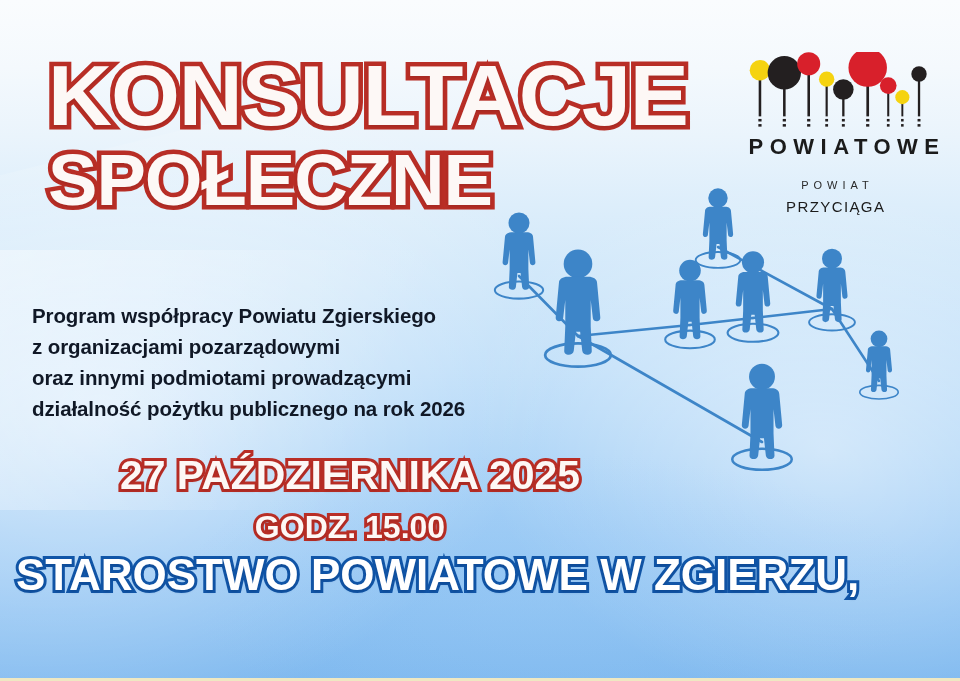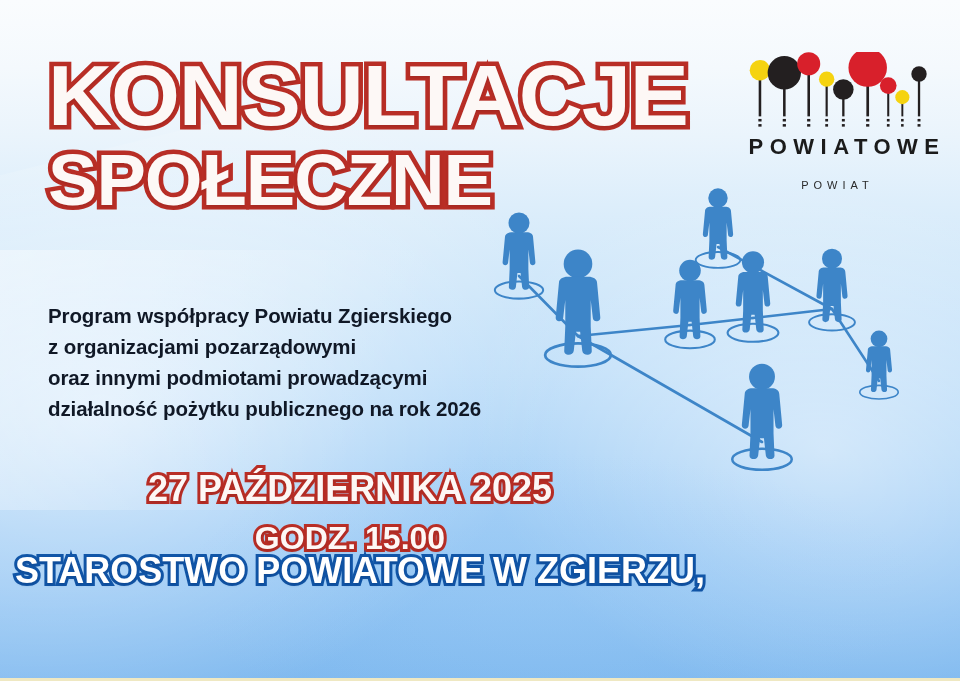--- a/index.html
+++ b/index.html
@@ -51,51 +51,51 @@
     -webkit-text-stroke:9px #b92e26;
     paint-order:stroke fill;
     text-shadow:0 2px 3px rgba(120,30,25,.30);
     white-space:nowrap;
   }
   .hl1{font-size:86px;transform:scaleX(1.03);transform-origin:left center;}
   .hl2{font-size:72px;margin-top:12px;transform:scaleX(1.03);transform-origin:left center;}
 
   
   #bodytext{
-    position:absolute;left:48px;top:300px;width:480px;
+    position:absolute;left:32px;top:300px;width:480px;
     font-size:20.5px;font-weight:bold;line-height:1.52;
     color:#101826;
     letter-spacing:-.1px;
   }
   #bodytext div{white-space:nowrap;}
 
   
   #dateblock{position:absolute;left:0;top:452px;width:700px;text-align:center;}
   .dl{
     font-family:"Liberation Sans","DejaVu Sans",sans-serif;
     font-weight:bold;color:#fdf7f5;
     -webkit-text-stroke:6px #b92e26;
     paint-order:stroke fill;
     text-shadow:0 2px 3px rgba(120,30,25,.28);
     white-space:nowrap;letter-spacing:0px;
   }
-  .dl1{font-size:36px;margin-top:16px;}
+  .dl1{font-size:41px;}
   .dl2{font-size:32px;margin-top:10px;}
 
   
   #venueblock{position:absolute;left:0;top:550px;width:720px;text-align:center;}
   .vl{
     font-family:"Liberation Sans","DejaVu Sans",sans-serif;
     font-weight:bold;color:#ffffff;
     -webkit-text-stroke:6px #1156a8;
     paint-order:stroke fill;
     text-shadow:0 2px 3px rgba(10,50,110,.30);
     white-space:nowrap;
   }
-  .vl1{font-size:36px;}
+  .vl1{font-size:44px;padding-left:16px;}
   .vl2{font-size:32px;margin-top:8px;}
 
   
   #logo{position:absolute;left:742px;top:52px;width:186px;text-align:center;}
   #logo .pins{display:block;}
   #logo .zg{
     margin-top:2px;font-size:22px;font-weight:bold;color:#1b1b1b;
     letter-spacing:6.5px;text-indent:6.5px;
     font-family:"Liberation Sans","DejaVu Sans",sans-serif;
   }
@@ -240,20 +240,21 @@
         <line x1="250" y1="112" x2="250" y2="116" stroke="#231f20" stroke-width="4"></line>
 
         <line x1="276" y1="38" x2="276" y2="100" stroke="#231f20" stroke-width="3.6"></line>
         <circle cx="276" cy="34" r="12" fill="#231f20"></circle>
         <line x1="276" y1="104" x2="276" y2="108" stroke="#231f20" stroke-width="4.6"></line>
         <line x1="276" y1="112" x2="276" y2="116" stroke="#231f20" stroke-width="4.6"></line>
       </g>
     </svg>
     <div class="zg">POWIATOWE</div>
     <div class="pw">POWIAT</div>
+    <div class="pz">PRZYCIĄGA</div>
   </div>
 
   <div id="headline">
     <div class="hl hl1">KONSULTACJE</div>
     <div class="hl hl2">SPOŁECZNE</div>
   </div>
 
   <div id="bodytext">
     <div>Program współpracy Powiatu Zgierskiego</div>
     <div>z organizacjami pozarządowymi</div>

